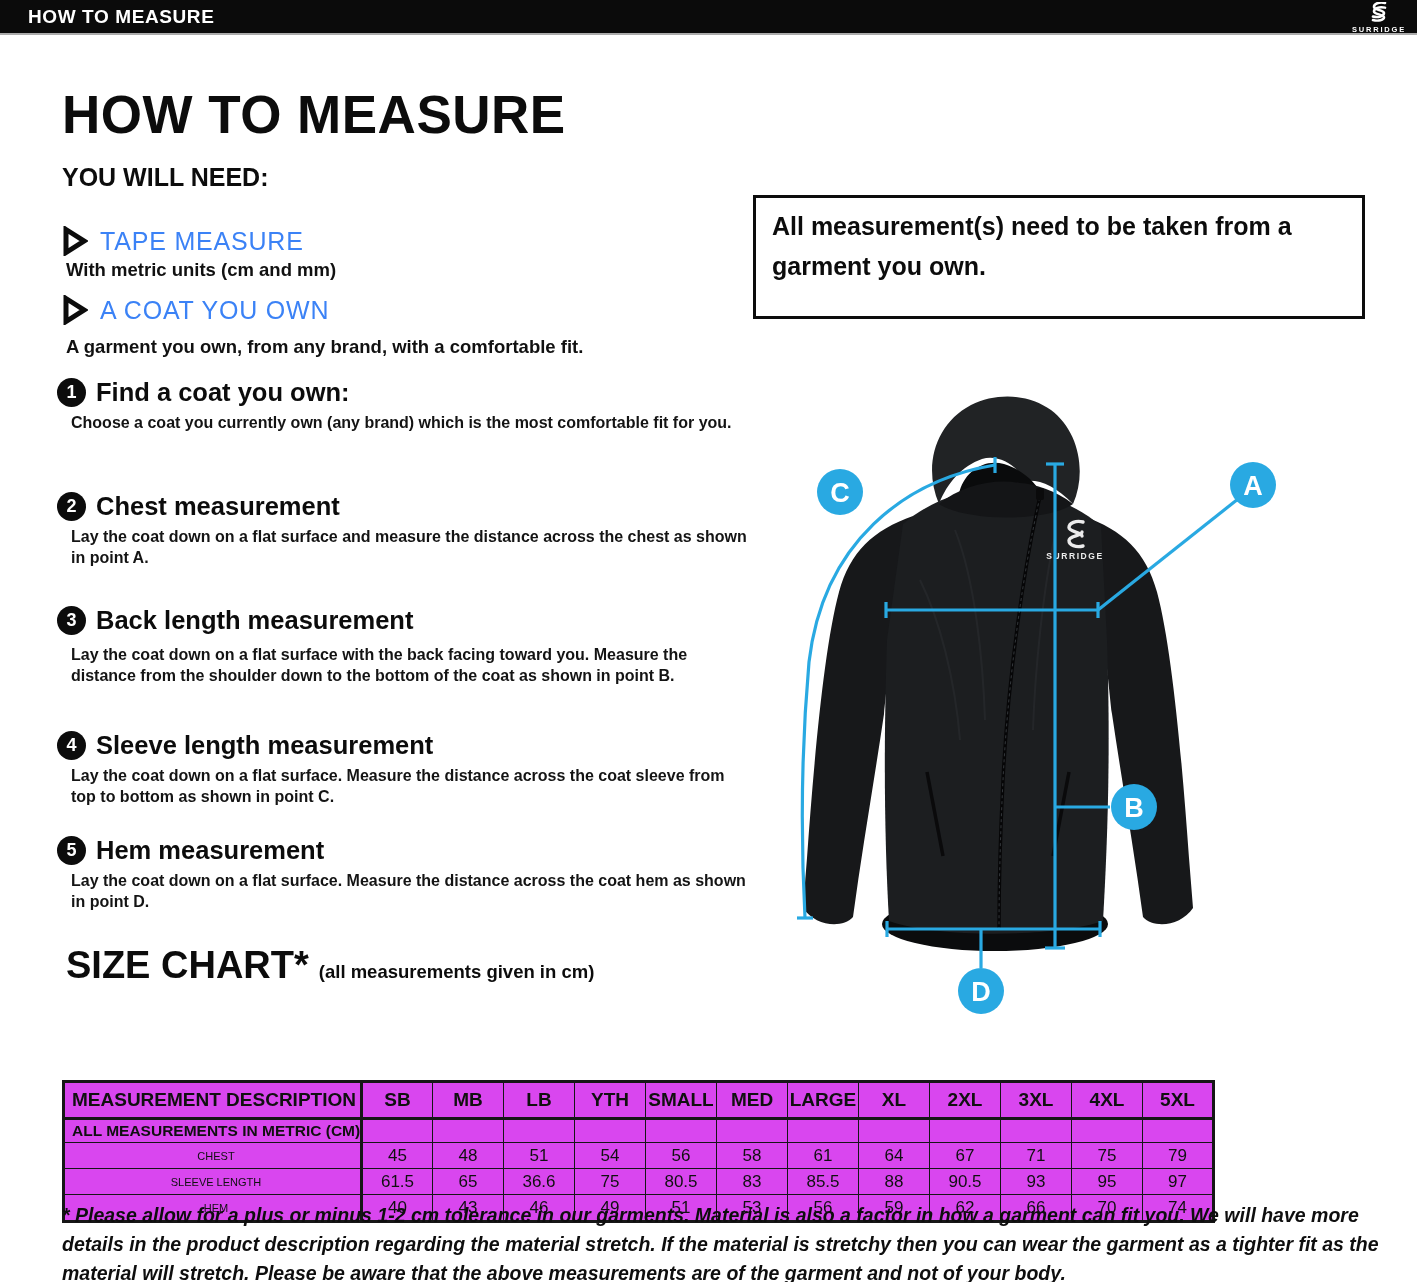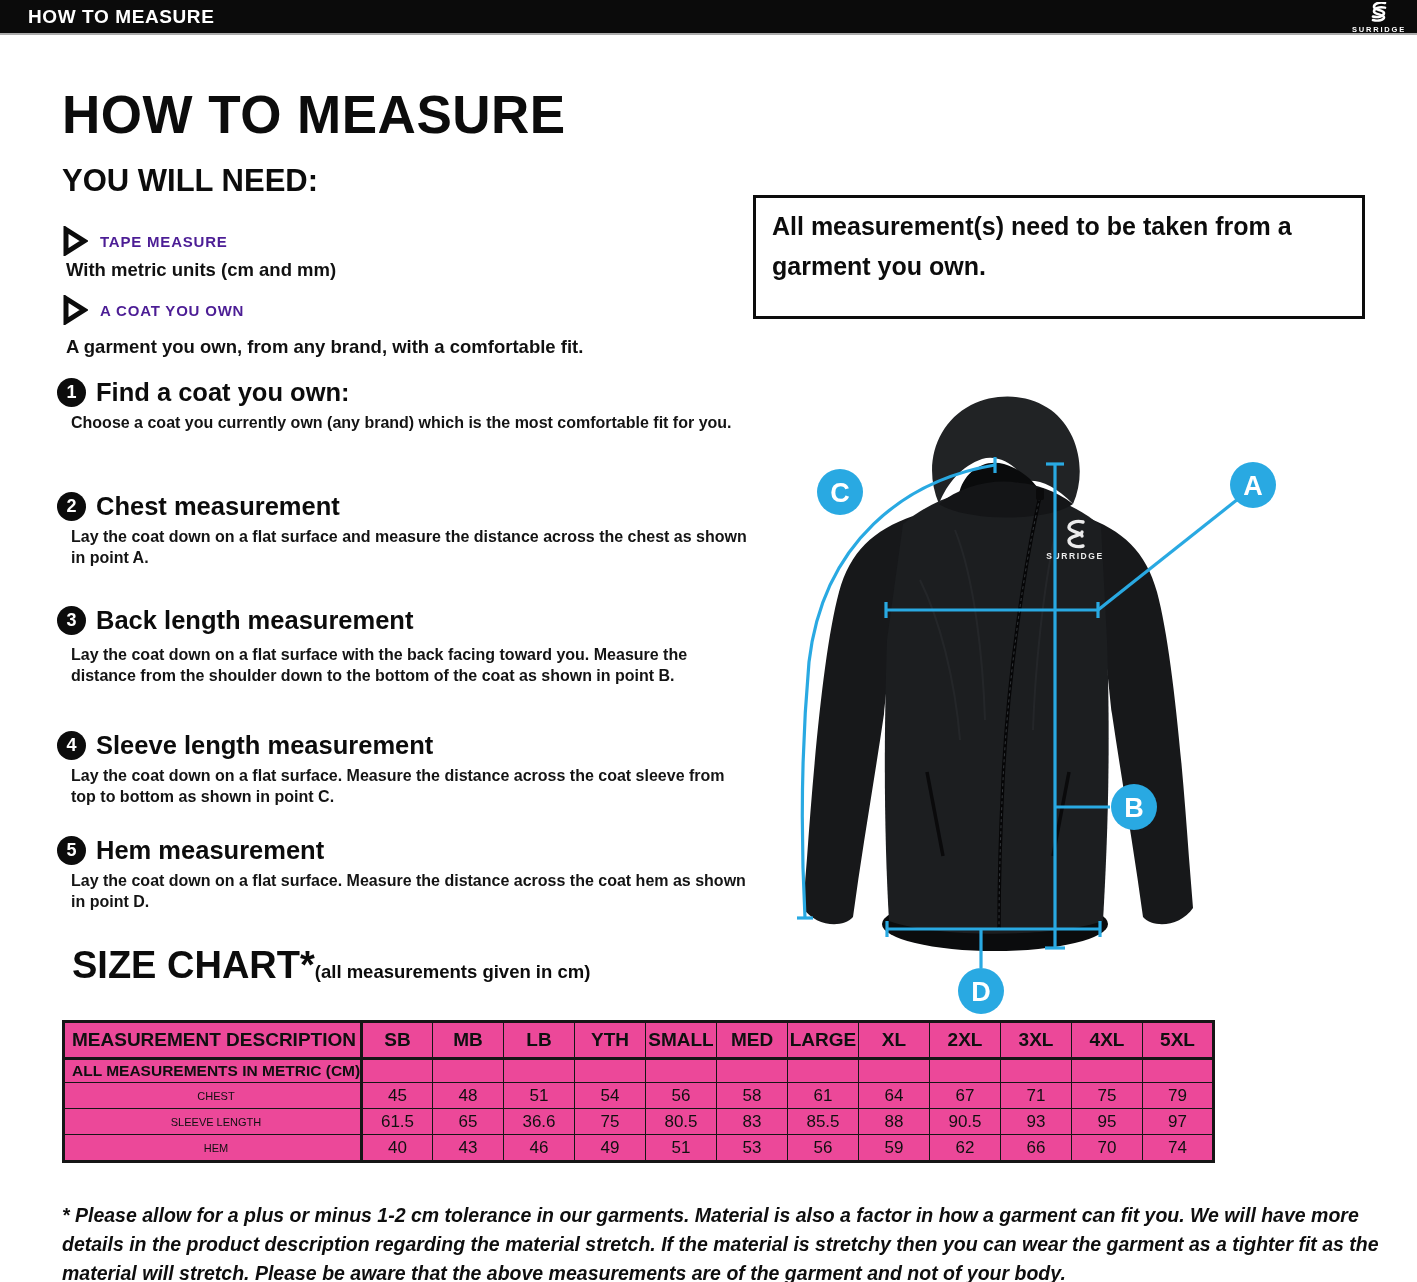--- a/index.html
+++ b/index.html
@@ -10,43 +10,43 @@
   .abs{position:absolute;}
 
   
   .topbar{left:0;top:0;width:1417px;height:33px;background:#0b0b0b;border-bottom:2px solid #ababab;}
   .topbar-title{position:absolute;left:28px;top:0;line-height:33px;color:#fff;font-size:19px;font-weight:bold;letter-spacing:.6px;}
   .topbar-logo{position:absolute;right:5px;top:2px;width:66px;text-align:center;color:#fff;}
   .topbar-logo .brand-text{font-size:7.5px;font-weight:bold;letter-spacing:1.8px;margin-top:-1px;}
 
   
   .page-title{left:62px;top:84px;font-size:53px;font-weight:bold;letter-spacing:.5px;color:#0c0c0c;}
-  .need-title{left:62px;top:163px;font-size:31px;font-weight:bold;color:#0c0c0c;}
+  .need-title{left:62px;top:163px;font-size:25px;font-weight:bold;color:#0c0c0c;}
 
   .req-icon{width:26px;height:30px;}
-  .req-label{font-size:15px;font-weight:bold;letter-spacing:.8px;color:#4c1d95;}
+  .req-label{font-size:25px;font-weight:normal;letter-spacing:.8px;color:#3b82f6;}
   .req-desc{left:66px;font-size:18.5px;font-weight:bold;color:#111;}
 
   .step-head{display:flex;align-items:center;gap:10px;}
   .step-num{width:29px;height:29px;border-radius:50%;background:#0c0c0c;color:#fff;font-size:18px;font-weight:bold;
             display:flex;align-items:center;justify-content:center;flex:0 0 auto;}
   .step-title{font-size:25.5px;font-weight:bold;color:#0c0c0c;}
   .step-body{left:71px;width:682px;font-size:16px;font-weight:bold;line-height:1.32;color:#141414;}
 
   
   .notice-box{left:753px;top:195px;width:612px;height:124px;border:3.5px solid #0c0c0c;box-sizing:border-box;}
   .notice-text{position:absolute;left:16px;top:8px;width:565px;font-size:25px;font-weight:bold;line-height:1.6;color:#0c0c0c;}
 
   
-  .size-chart-head{left:72px;top:944px;display:flex;align-items:baseline;text-align:right;}
+  .size-chart-head{left:66px;top:944px;display:flex;align-items:baseline;gap:10px;text-align:right;}
   .size-chart-title{font-size:38px;font-weight:bold;color:#0c0c0c;}
   .size-chart-sub{font-size:18.5px;font-weight:bold;color:#0c0c0c;}
 
-  table.size-chart{left:62px;top:1020px;position:absolute;border-collapse:collapse;table-layout:fixed;width:1151px;
-                   border:3px solid #161616;background:#ec4899;}
+  table.size-chart{left:62px;top:1080px;position:absolute;border-collapse:collapse;table-layout:fixed;width:1151px;
+                   border:3px solid #161616;background:#d946ef;}
   .size-chart th,.size-chart td{border:1.7px solid #161616;text-align:center;padding:0;font-weight:normal;overflow:hidden;white-space:nowrap;}
   .size-chart thead th{height:34px;font-size:19px;font-weight:bold;}
   .size-chart th.desc,.size-chart td.desc{text-align:left;padding-left:7px;border-right:3px solid #161616;}
   .size-chart thead th{border-bottom:3px solid #161616;text-align:center;}
   .size-chart col.c-desc{width:298px;}
   .size-chart col.c-size{width:71px;}
   .size-chart tr.metric-row td{height:22px;font-size:15.5px;font-weight:bold;}
   .size-chart tr.data-row td{height:25px;font-size:17px;}
   .size-chart tr.data-row td.desc{font-size:11px;text-align:center;}
 

